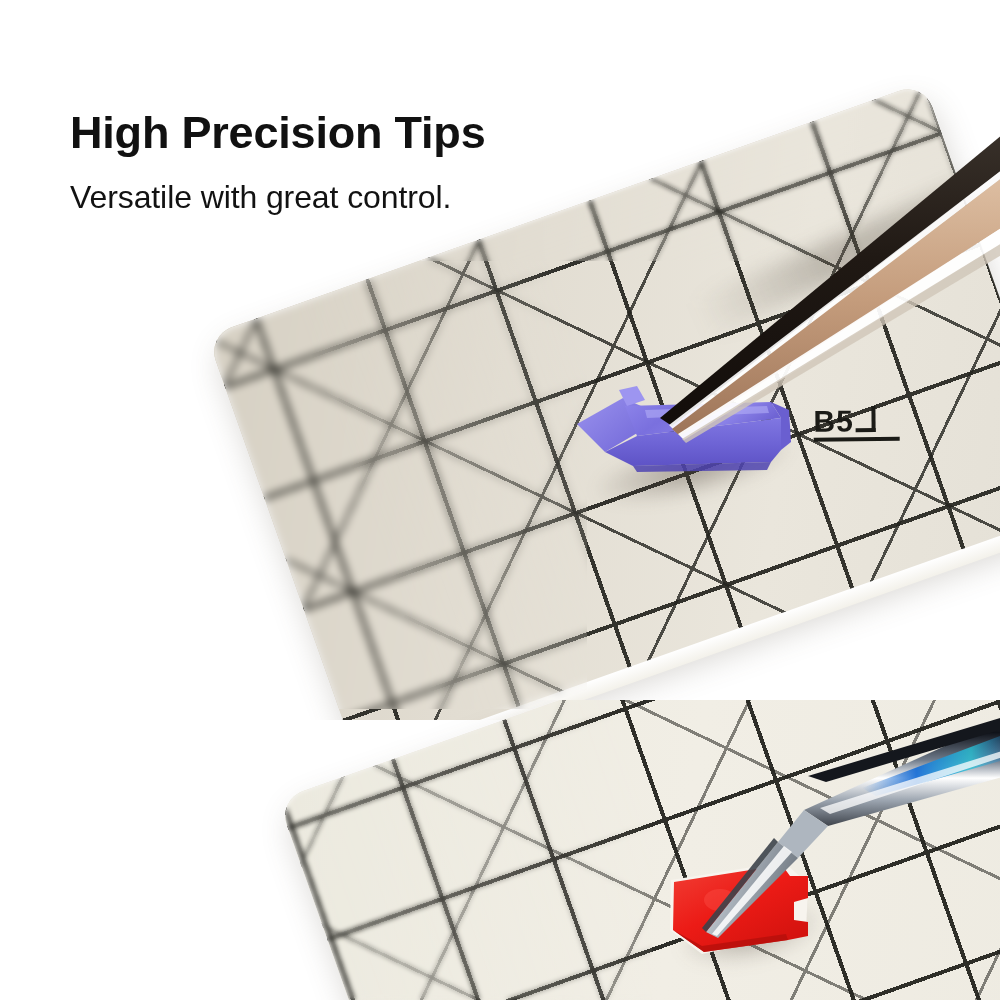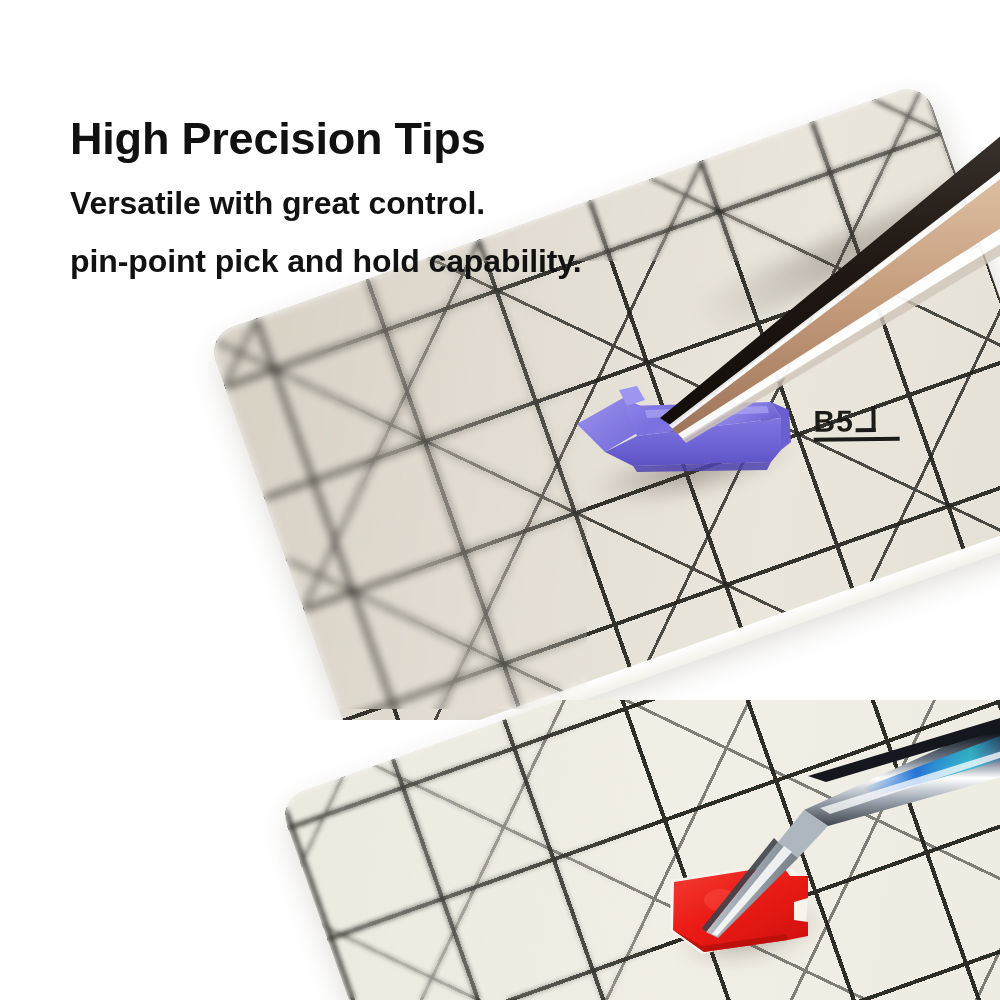--- a/index.html
+++ b/index.html
@@ -11,37 +11,37 @@
   #stage{
     position:relative;
     width:1000px;height:1000px;
     background:#ffffff;
     overflow:hidden;
   }
 
   
   #copy{
     position:absolute;
-    left:70px; top:116px;
+    left:70px; top:110px;
     width:760px;
     z-index:60;
     pointer-events:none;
   }
   #headline{
     font-size:45px;
     font-weight:700;
     letter-spacing:-0.2px;
     color:#111111;
     line-height:1.0;
     margin:0 0 26px 0;
     white-space:nowrap;
   }
   .subline{
     font-size:32px;
-    font-weight:700;
+    font-weight:400;
     color:#121212;
     line-height:1.0;
     margin:0 0 26px 0;
     white-space:nowrap;
     letter-spacing:-0.1px;
   }
   .subline:last-child{margin-bottom:0;}
 
   
   .scene{position:absolute;overflow:hidden;}
@@ -356,16 +356,15 @@
     <path d="M98,168 L78,152 L6,242 L18,248 Z" fill="url(#bTip)"></path>
 
     <path d="M92,162 L84,156 L12,244 L17,246 Z" fill="#ffffff" opacity=".85"></path>
 
     <path d="M78,152 L6,242 L2,238 L74,148 Z" fill="#3c424a" opacity=".9"></path>
   </svg>
 
   <div id="copy">
     <h1 id="headline">High Precision Tips</h1>
     <p class="subline">Versatile with great control.</p>
-    <p class="subline">pin-point pick and hold capability.</p>
   </div>
 
 </div>
 
 </body></html>

